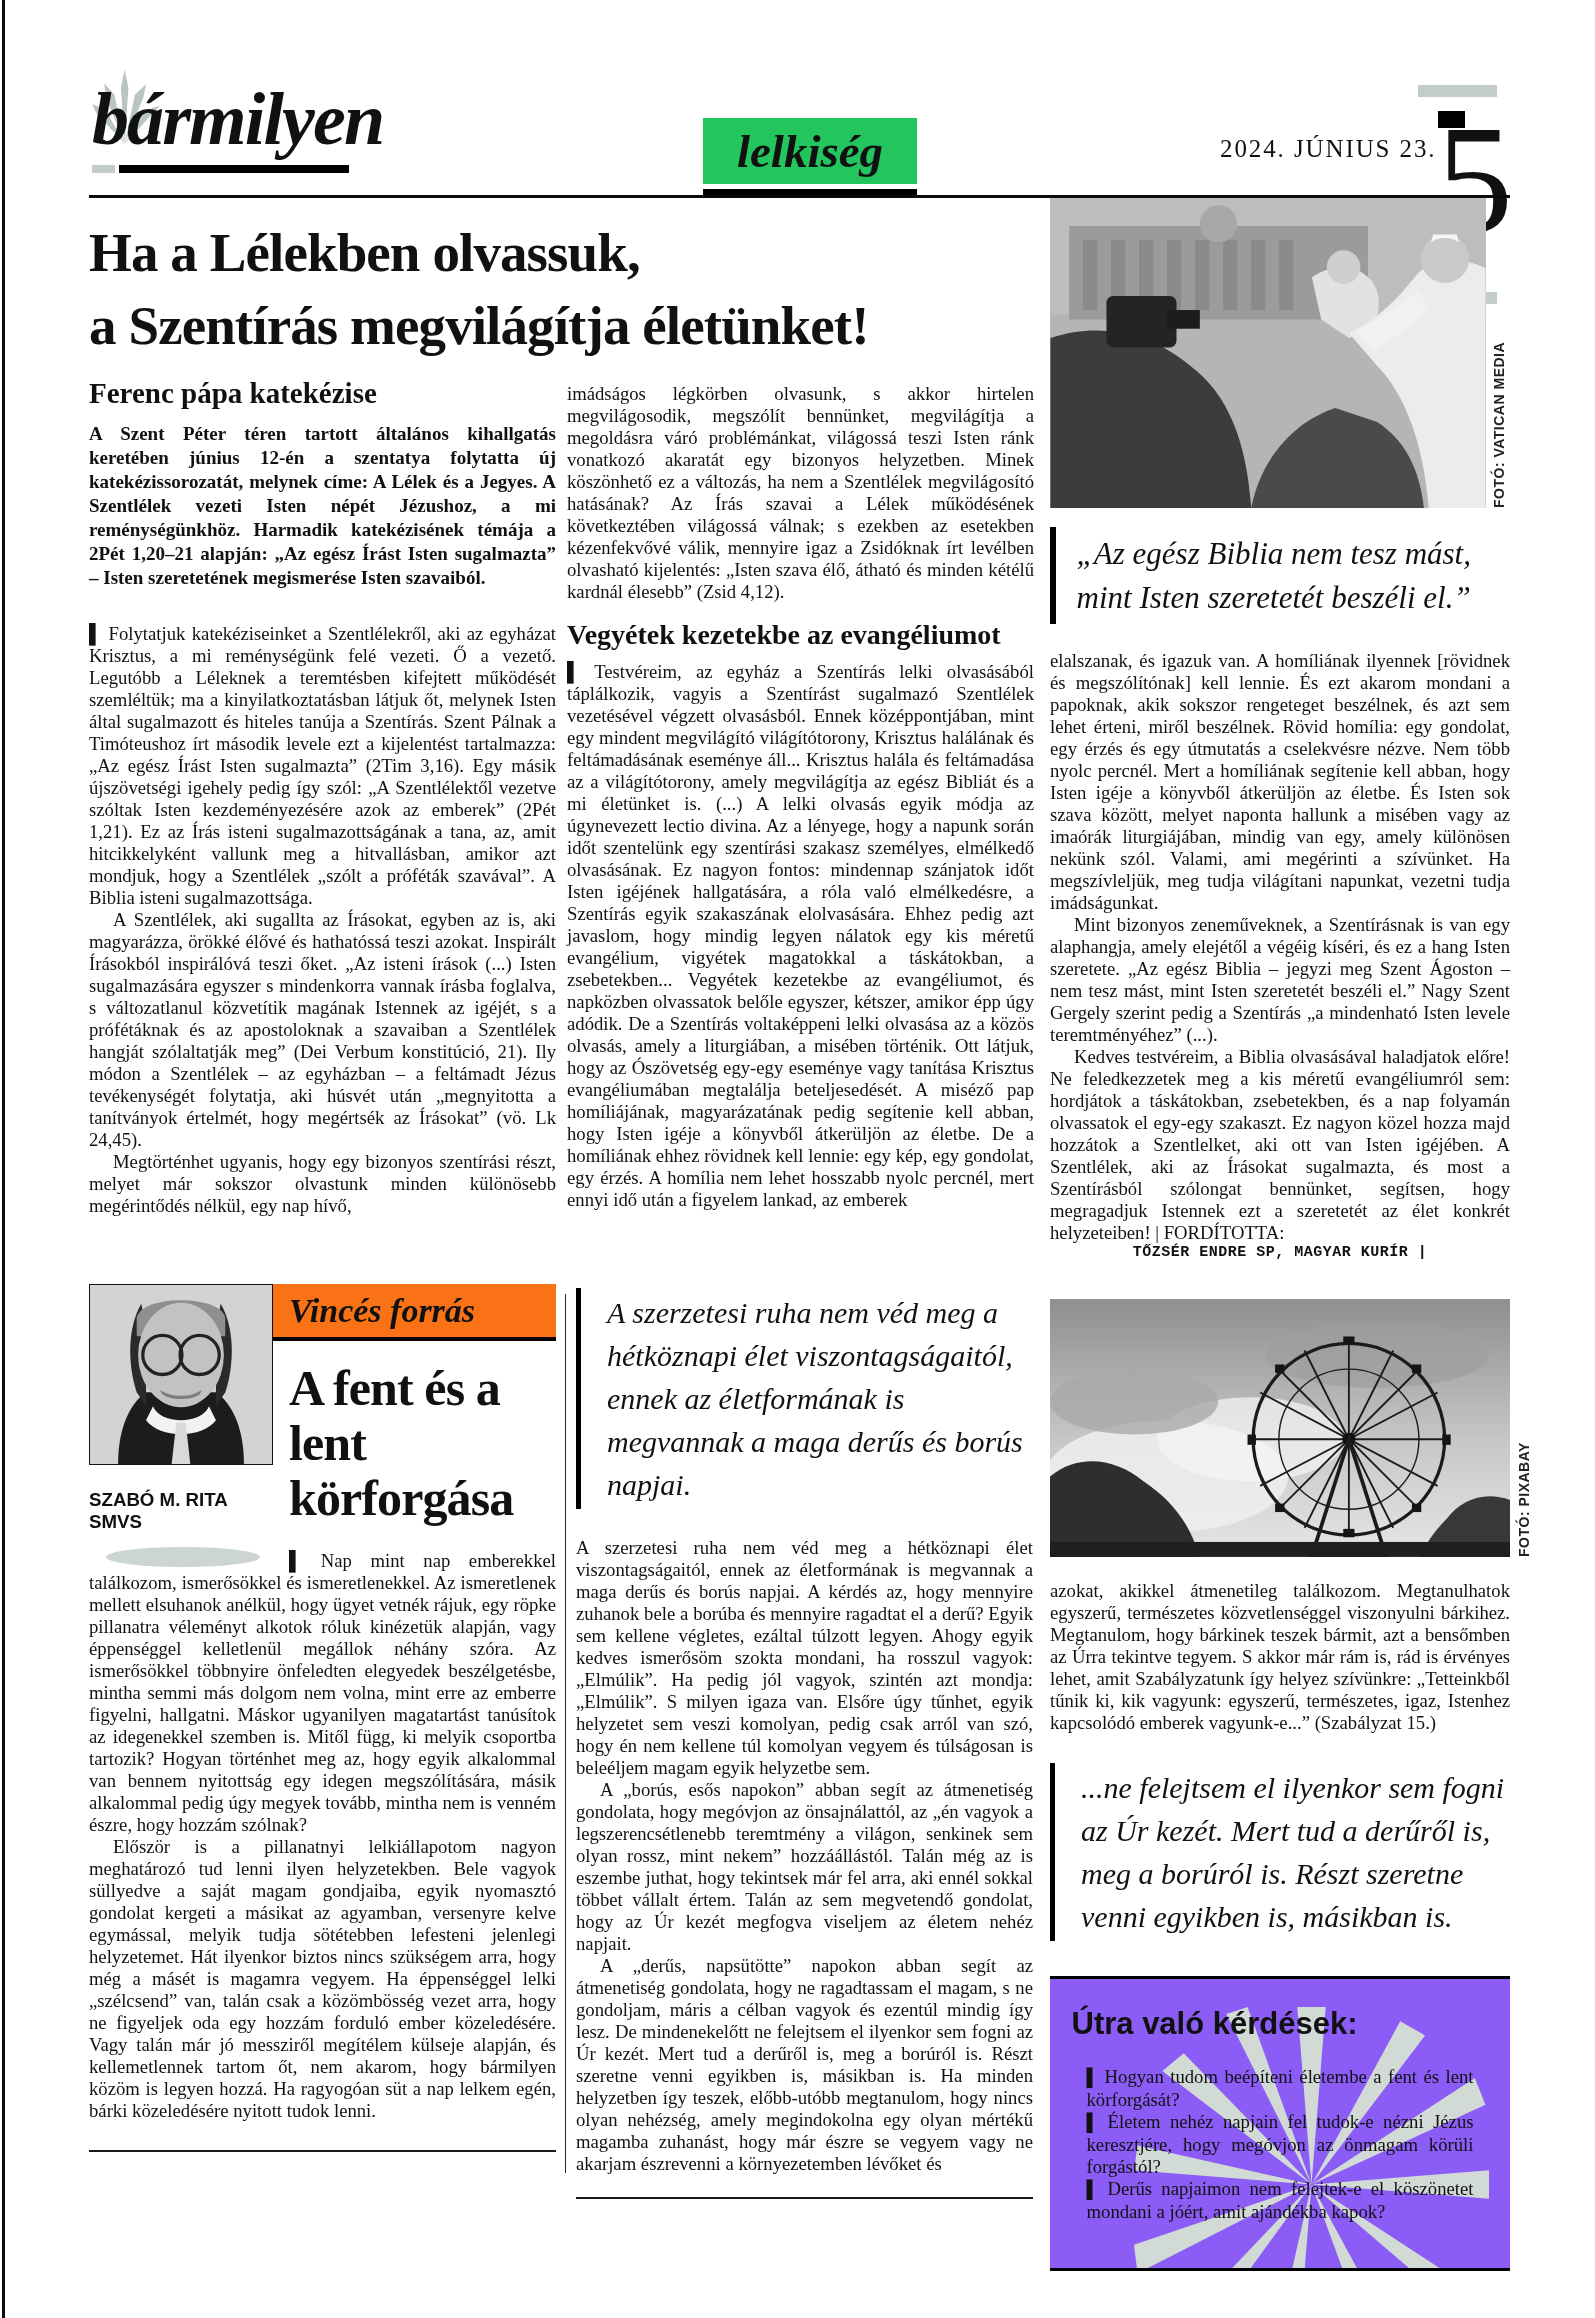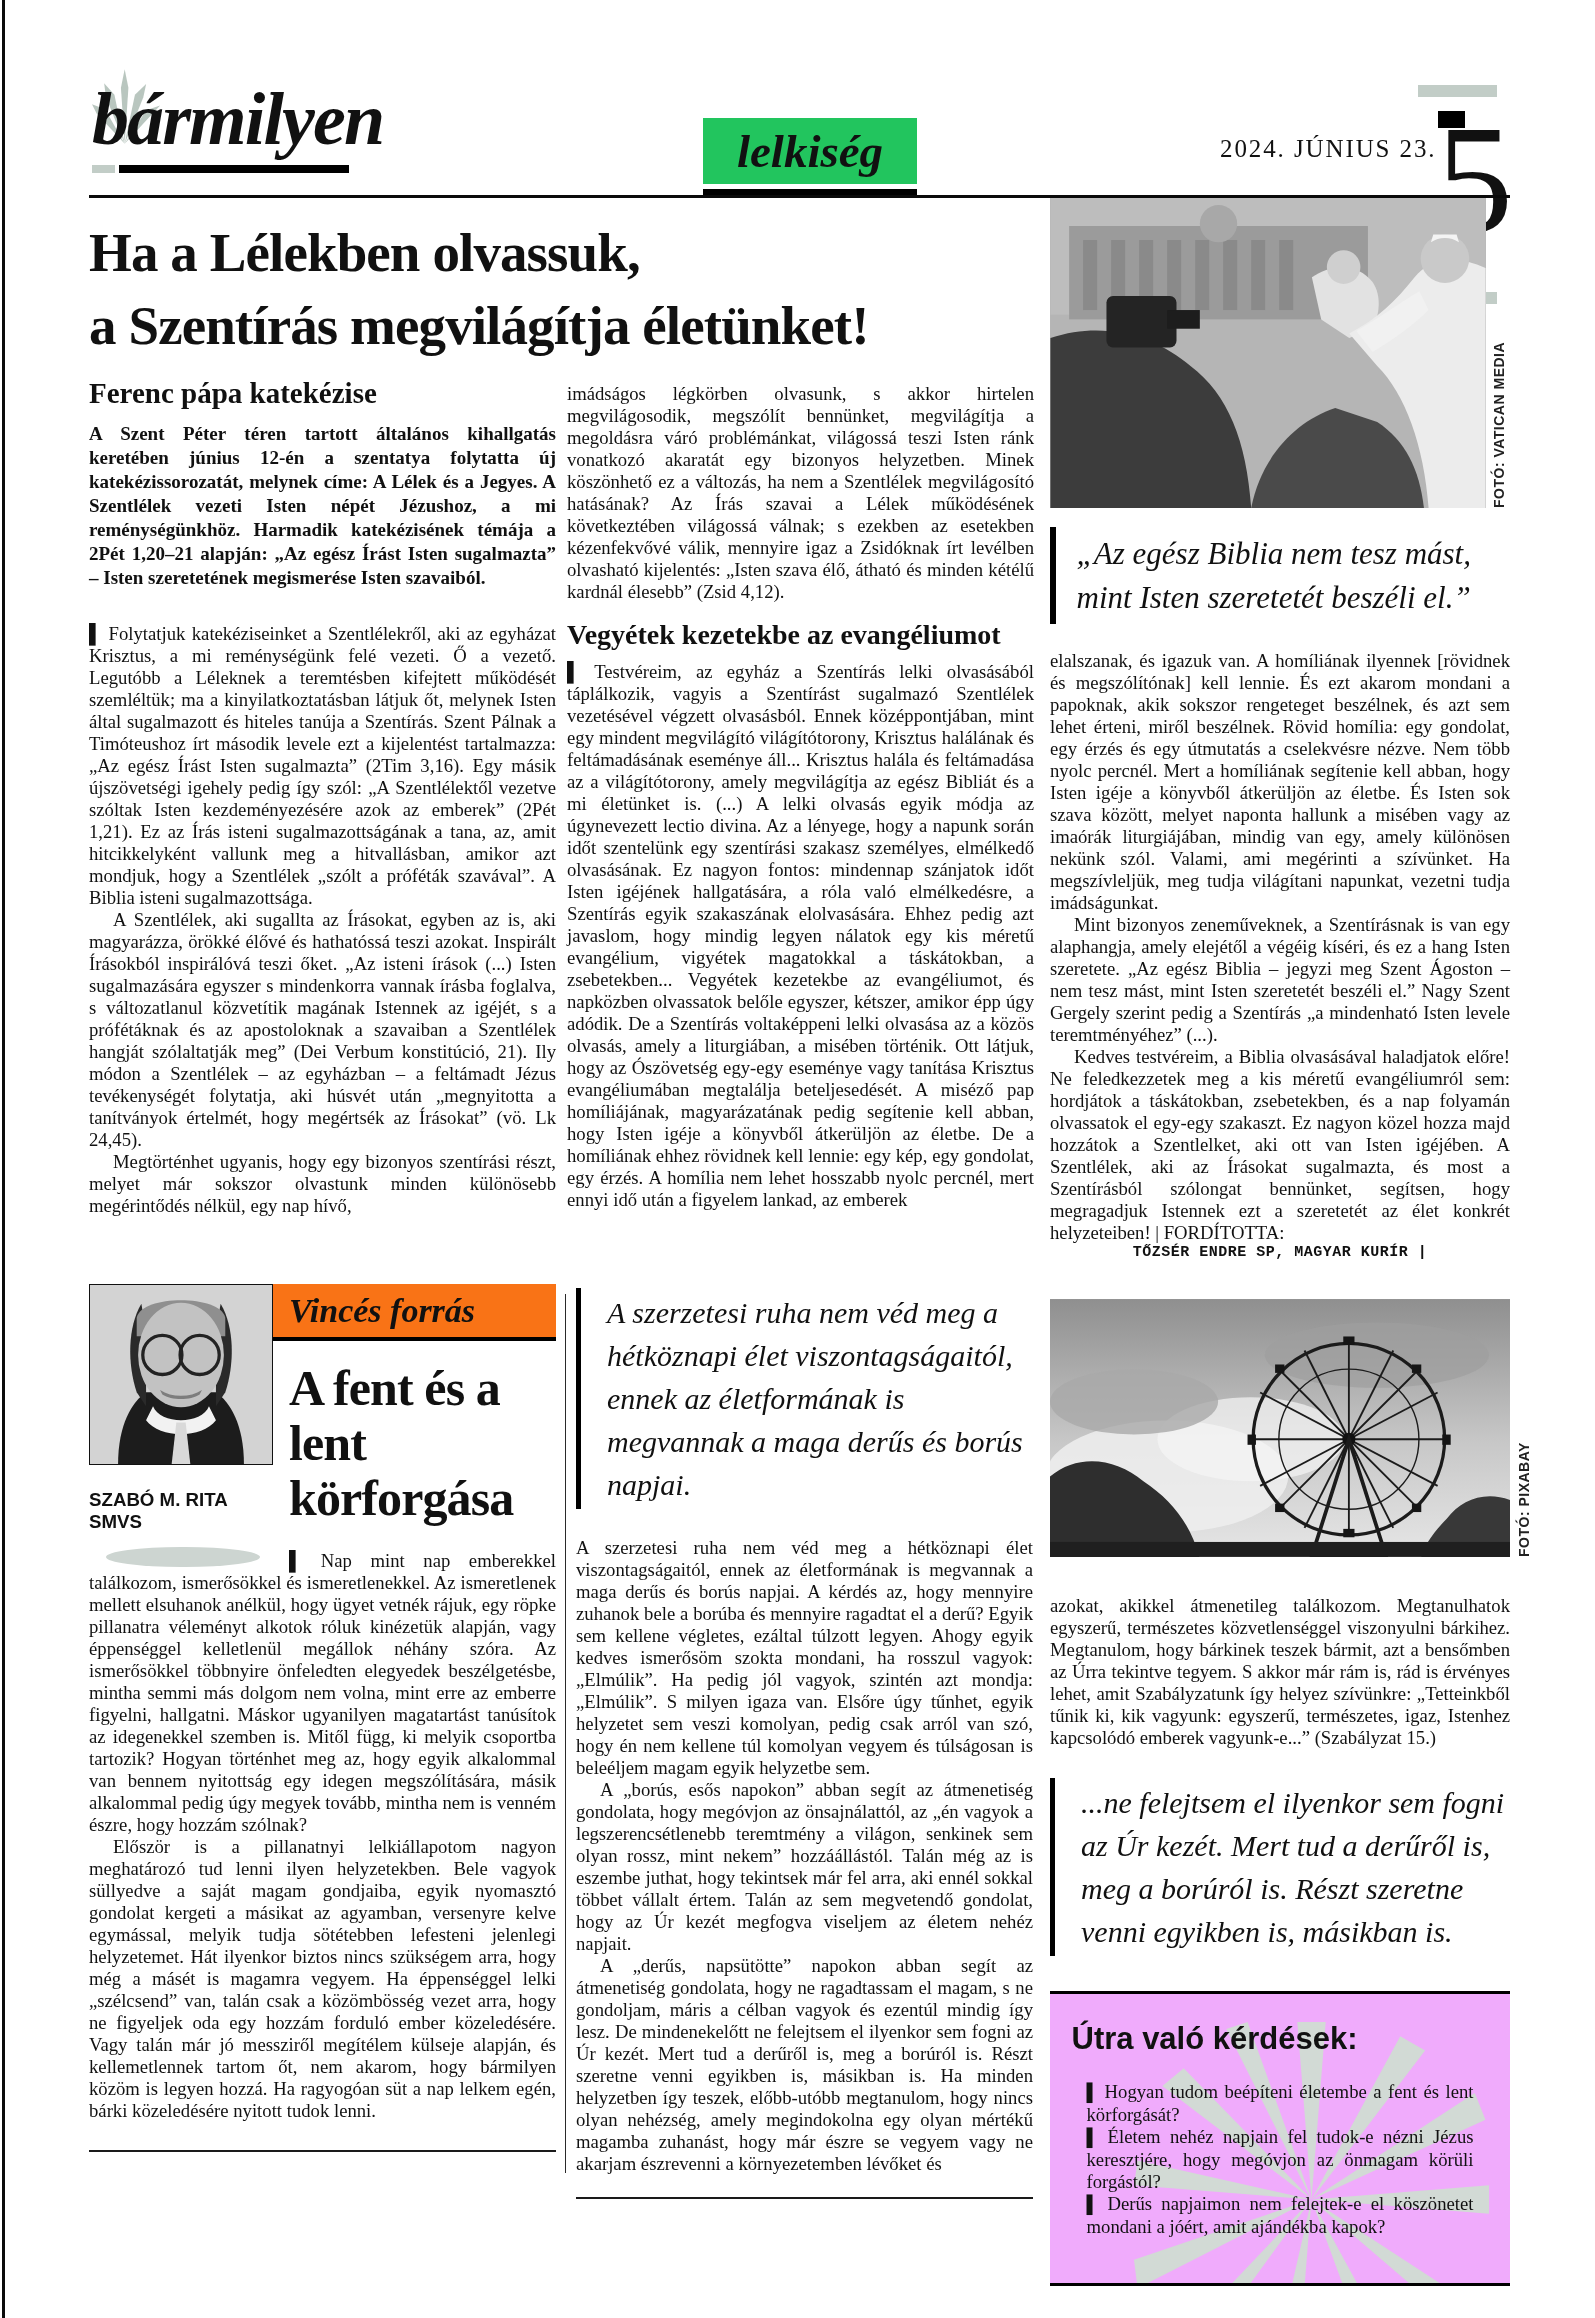--- a/index.html
+++ b/index.html
@@ -56,24 +56,24 @@
   .nuncaption{text-align:left;font-family:"Liberation Sans", sans-serif;font-weight:bold;
               font-size:18.7px;line-height:22.4px;margin-top:24px;}
   .nunellipse{width:154px;height:20.6px;border-radius:50%;background:#cdd5d1;margin:13px auto 0 auto;}
   .vf-label{background:#f97316;border-bottom:4.7px solid #000;padding:8.4px 4.7px 6.5px 17px;
             font-size:34px;font-style:italic;font-weight:bold;}
   .b-headline{font-size:50px;line-height:55px;font-weight:bold;letter-spacing:-0.9px;
               margin:20.6px 0 23.4px 0;}
   .b-intro{border-left:5.6px solid #000;padding:2.8px 0 2.8px 26px;font-size:30px;line-height:43px;
            font-style:italic;margin-bottom:28px;text-align:left;}
   .photo2{width:460px;height:258px;}
-  .b-col3 .bodytext{margin-top:38px;}
+  .b-col3 .bodytext{margin-top:23px;}
   .pullquote2{border-left:5.6px solid #000;padding:2.8px 0 2.8px 26px;font-size:30px;line-height:43px;
               font-style:italic;margin-top:29px;text-align:left;}
-  .qbox{position:relative;margin-top:35px;background:#f0abfc;border-top:3.3px solid #000;
+  .qbox{position:relative;margin-top:35px;background:#8b5cf6;border-top:3.3px solid #000;
         border-bottom:3.3px solid #000;padding:27px 21.5px 30px 21.5px;overflow:hidden;}
   .qbox-title{position:relative;font-family:"Liberation Sans", sans-serif;font-weight:bold;
               font-size:31px;margin:0 0 24px 0;z-index:1;}
   .qbox ul{list-style:none;margin:15px;padding:0;position:relative;z-index:1;}
   .qbox li{font-size:18.7px;line-height:22px;text-align:justify;}
   .qbox li::before{content:"▌ ";font-size:17px;}
   .starburst{position:absolute;z-index:0;}
   .endrule1{left:89px;top:2150px;width:467px;height:1.9px;background:#1a1a1a;}
   .endrule2{left:576px;top:2197px;width:457px;height:1.9px;background:#1a1a1a;}
   .logo-star{left:92px;top:69px;}

